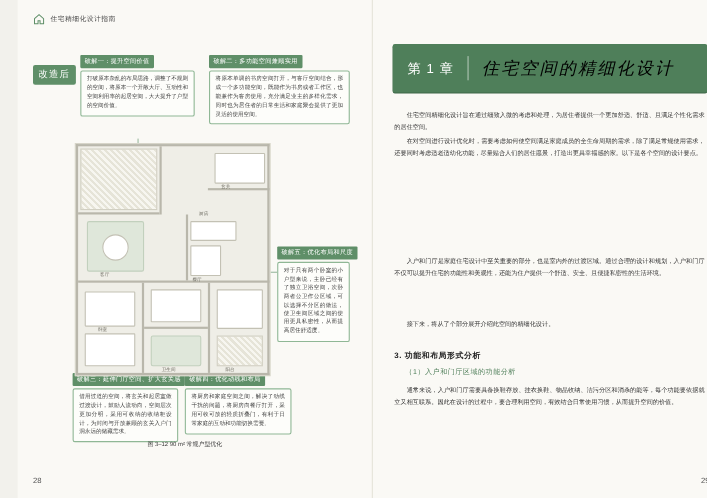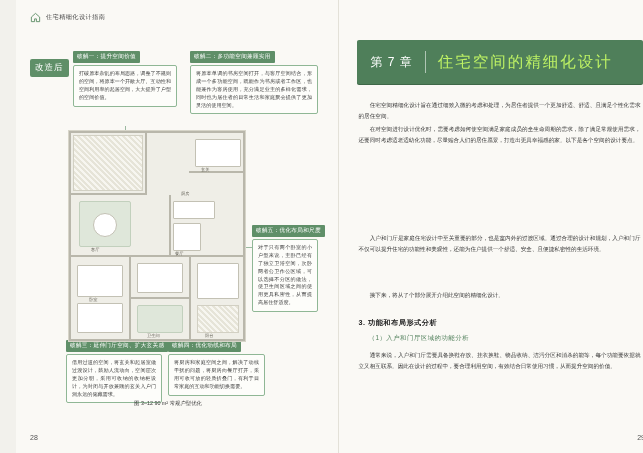--- a/index.html
+++ b/index.html
@@ -81,21 +81,21 @@
   .chapter-band{
     position:absolute;left:18px;top:40px;width:286px;height:44px;
     background:#4f7f5a;border-radius:2px;display:flex;align-items:center;
     box-shadow:0 1px 0 #3e6848;
   }
   .chapter-num{
     color:#fff;font-size:12px;letter-spacing:1px;padding-left:14px;
     white-space:nowrap;
   }
   .chapter-div{width:1px;height:22px;background:rgba(255,255,255,.55);margin:0 12px;}
-  .chapter-title{color:#bef264;font-size:15.5px;letter-spacing:2px;white-space:nowrap;}
+  .chapter-title{color:#000000;font-size:15.5px;letter-spacing:2px;white-space:nowrap;font-style:italic;}
 
   .intro{
     position:absolute;left:20px;top:100px;width:282px;
     font-size:5.6px;line-height:1.95;color:#333;text-align:justify;text-indent:2em;
   }
   .intro p{margin:0 0 2px 0;}
 
   .sec-band{
     position:absolute;left:20px;top:210px;width:282px;height:17px;
     background:#e6ece3;border-left:0;display:flex;align-items:center;border-radius:1px;
@@ -205,21 +205,21 @@
     </div>
 
     <div class="fig-caption">图 3–12  90 m² 常规户型优化</div>
 
     <div class="folio folio-left">28</div>
   </div>
 
   <div class="page page-right">
 
     <div class="chapter-band">
-      <span class="chapter-num">第 7 章</span>
+      <span class="chapter-num">第 1 章</span>
       <span class="chapter-div"></span>
       <span class="chapter-title">住宅空间的精细化设计</span>
     </div>
 
     <div class="intro">
       <p>住宅空间精细化设计旨在通过细致入微的考虑和处理，为居住者提供一个更加舒适、舒适、且满足个性化需求的居住空间。</p>
       <p>在对空间进行设计优化时，需要考虑如何使空间满足家庭成员的全生命周期的需求，除了满足常规使用需求，还要同时考虑适老适幼化功能，尽量贴合人们的居住愿景，打造出更具幸福感的家。以下是各个空间的设计要点。</p>
     </div>
 
 

